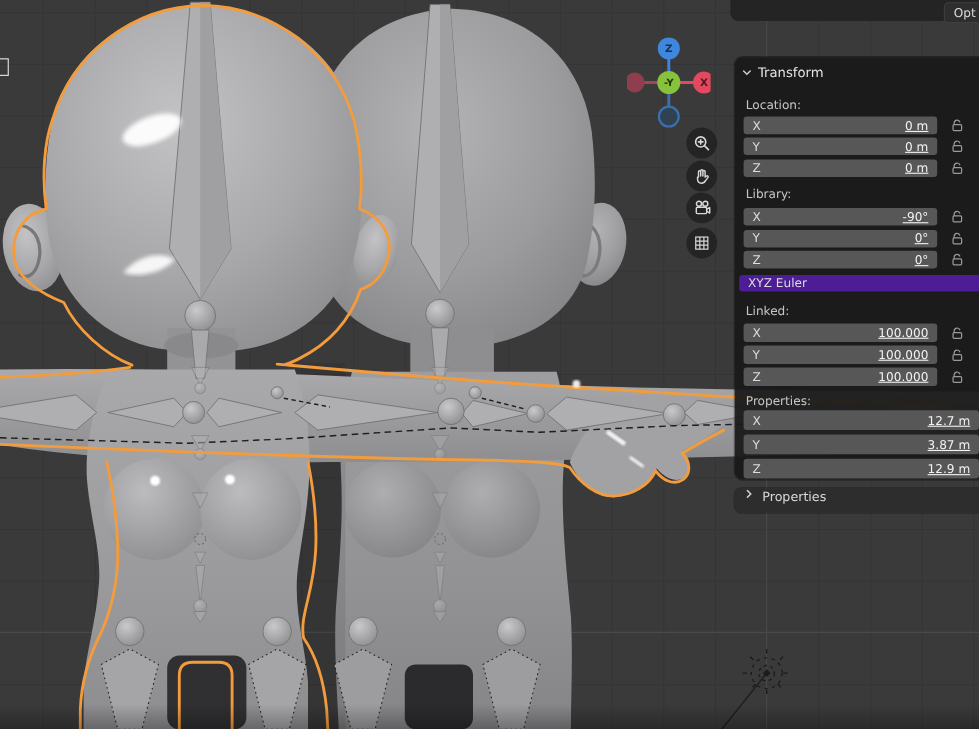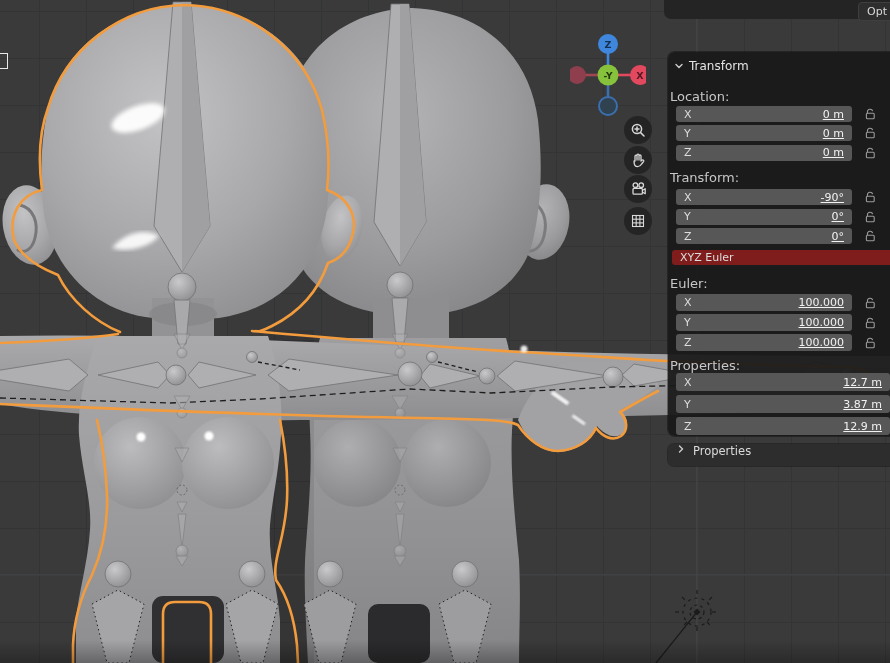--- a/index.html
+++ b/index.html
@@ -33,30 +33,30 @@
     align-items:center;justify-content:center;cursor:pointer;}
   .vp-btn svg{display:block;}
 
   
   .npanel{position:absolute;left:668px;top:0;width:222px;height:663px;font-size:11px;margin-top:24px;}
   .transform-block{position:absolute;left:0;top:28px;width:222px;height:384px;
     background:rgba(26,26,26,0.94);border-radius:7px 0 0 7px;
     box-shadow:0 0 0 1px rgba(0,0,0,0.35);}
   .panel-header{position:absolute;left:6px;top:6px;height:16px;display:flex;
     align-items:center;gap:5px;color:#e3e3e3;font-size:12px;cursor:pointer;}
-  .grp-label{position:absolute;left:2px;color:#c7c7c7;font-size:13px;}
+  .grp-label{position:absolute;left:10px;color:#c7c7c7;font-size:11px;}
   .frow{position:absolute;left:8px;width:176px;background:#575757;border-radius:3px;
     display:flex;align-items:center;justify-content:space-between;
     padding:0 8px;box-sizing:border-box;color:#ededed;cursor:pointer;}
   .frow .ax{color:#dedede;}
   .frow .val{color:#f2f2f2;text-decoration:underline;}
   .frow.wide{width:214px;}
   .lockbtn{position:absolute;left:195px;width:14px;height:14px;background:none;
     border:none;padding:0;cursor:pointer;}
-  .euler{position:absolute;left:4px;width:218px;height:15px;background:#7f1d1d;
+  .euler{position:absolute;left:4px;width:218px;height:15px;background:#4c1d95;
     border-radius:3px 0 0 3px;color:#dcdcdc;display:flex;align-items:center;
     padding-left:8px;box-sizing:border-box;cursor:pointer;}
   .collapsed-bar{position:absolute;left:0;width:222px;height:22px;
     background:rgba(45,45,45,0.96);border-radius:6px 0 0 6px;
     box-shadow:0 0 0 1px rgba(0,0,0,0.3);display:flex;align-items:flex-start;gap:7px;
     padding-left:8px;box-sizing:border-box;color:#dadada;font-size:11.5px;cursor:pointer;}
 </style>
 </head>
 <body>
 
@@ -339,39 +339,39 @@
       </div>
     <div class="frow" style="top:73px;height:16px">
         <span class="ax">Y</span>
         <span class="val">0 m</span>
       </div>
     <div class="frow" style="top:92.5px;height:16px">
         <span class="ax">Z</span>
         <span class="val">0 m</span>
       </div>
 
-    <div class="grp-label" style="top:118px">Transform:</div>
+    <div class="grp-label" style="top:118px">Library:</div>
     <div class="frow" style="top:137px;height:16px">
         <span class="ax">X</span>
         <span class="val">-90°</span>
       </div>
     <div class="frow" style="top:156.5px;height:16px">
         <span class="ax">Y</span>
         <span class="val">0°</span>
       </div>
     <div class="frow" style="top:176px;height:16px">
         <span class="ax">Z</span>
         <span class="val">0°</span>
       </div>
 
     <div class="euler" style="top:198px">
       <span>XYZ Euler</span>
     </div>
 
-    <div class="grp-label" style="top:224px">Euler:</div>
+    <div class="grp-label" style="top:224px">Linked:</div>
     <div class="frow" style="top:241.5px;height:17px">
         <span class="ax">X</span>
         <span class="val">100.000</span>
       </div>
     <div class="frow" style="top:261.5px;height:17px">
         <span class="ax">Y</span>
         <span class="val">100.000</span>
       </div>
     <div class="frow" style="top:281.5px;height:17px">
         <span class="ax">Z</span>

